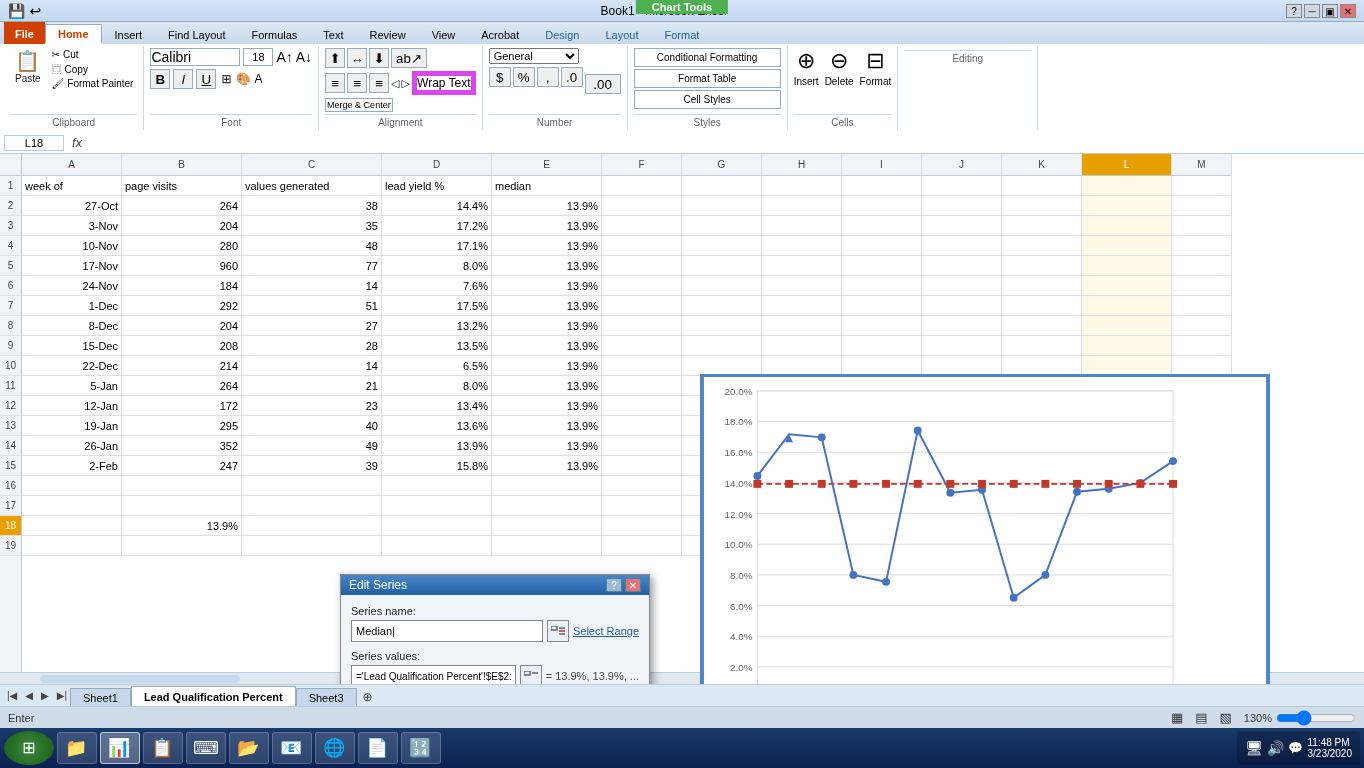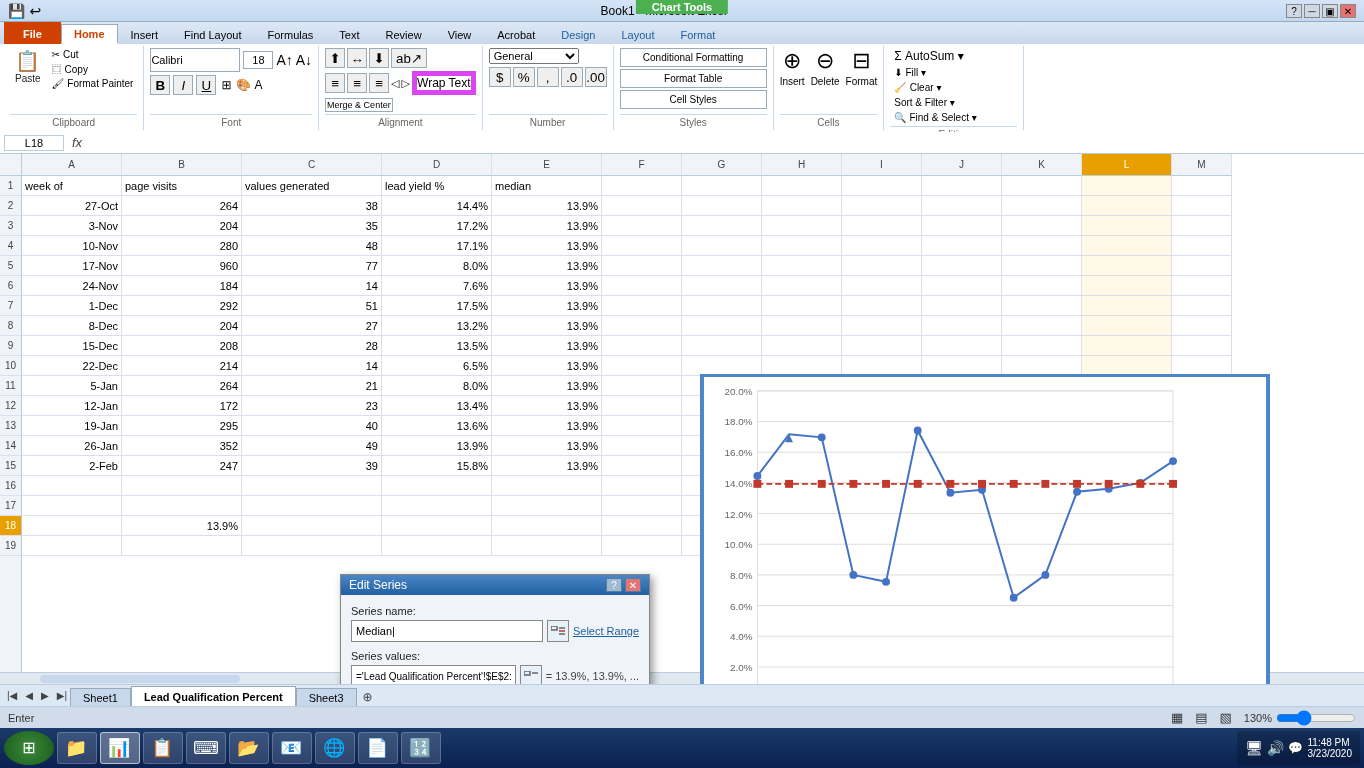--- a/index.html
+++ b/index.html
@@ -43,21 +43,21 @@
       border-bottom: 2px solid #fff;
       font-weight: bold;
       color: #d04000;
       z-index: 2;
       position: relative;
     }
     .ribbon-tab.file {
       background: #d04000;
       color: #fff;
       font-weight: bold;
-      padding: 2px 18px;
+      padding: 2px 10px;
       height: 22px;
     }
     .ribbon-tab.colored { color: #2060a0; }
     #ribbon-content {
       display: flex;
       padding: 2px 4px;
       height: 88px;
       align-items: stretch;
     }
     .ribbon-group {
@@ -347,21 +347,21 @@
           <div class="ribbon-small-btn">⿴ <span>Copy</span></div>
           <div class="ribbon-small-btn">🖌 <span>Format Painter</span></div>
         </div>
       </div>
       <div class="ribbon-group-label">Clipboard</div>
     </div>
 
     <div class="ribbon-group" style="min-width:160px;">
       <div class="ribbon-group-content" style="flex-direction:column; gap:3px; width:100%;">
         <div style="display:flex; gap:3px; align-items:center;">
-          <input style="width: 90px; height: 24px; font-size: 11px; border: 1px solid rgb(153, 170, 187);" value="Calibri">
+          <input style="width: 90px; height: 18px; font-size: 14px; border: 1px solid rgb(153, 170, 187);" value="Calibri">
           <input style="width: 30px; height: 18px; font-size: 11px; border: 1px solid rgb(153, 170, 187); text-align: center;" value="18">
           <span style="cursor:pointer; font-size:14px;">A↑</span>
           <span style="cursor:pointer; font-size:14px;">A↓</span>
         </div>
         <div style="display:flex; gap:3px; align-items:center;">
           <button style="font-weight:bold; width:20px; height:20px; cursor:pointer; border:1px solid #9ab;">B</button>
           <button style="font-style:italic; width:20px; height:20px; cursor:pointer; border:1px solid #9ab;">I</button>
           <button style="text-decoration:underline; width:20px; height:20px; cursor:pointer; border:1px solid #9ab;">U</button>
           <span style="cursor:pointer; font-size:12px; margin:0 2px;">⊞</span>
           <span style="cursor:pointer; font-size:12px;">🎨</span>
@@ -400,21 +400,21 @@
           <option>General</option>
           <option>Number</option>
           <option>Percentage</option>
           <option>Currency</option>
         </select>
         <div style="display:flex; gap:2px;">
           <button style="width:22px;height:20px;cursor:pointer;border:1px solid #9ab;">$</button>
           <button style="width:22px;height:20px;cursor:pointer;border:1px solid #9ab;">%</button>
           <button style="width:22px;height:20px;cursor:pointer;border:1px solid #9ab;">,</button>
           <button style="width:22px;height:20px;cursor:pointer;border:1px solid #9ab;">.0</button>
-          <button style="width:22px;height:20px;cursor:pointer;border:1px solid #9ab;">.00</button>
+          <button style="width:36px;height:20px;cursor:pointer;border:1px solid #9ab;margin-top:7px;">.00</button>
         </div>
       </div>
       <div class="ribbon-group-label">Number</div>
     </div>
 
     <div class="ribbon-group" style="min-width:160px;">
       <div class="ribbon-group-content" style="flex-direction:column; width:100%; gap:2px;">
         <div class="ribbon-small-btn" style="border:1px solid #9ab; padding:3px; width:100%; justify-content:center; font-size:10px;">Conditional Formatting</div>
         <div class="ribbon-small-btn" style="border:1px solid #9ab; padding:3px; width:100%; justify-content:center; font-size:10px;">Format Table</div>
         <div class="ribbon-small-btn" style="border:1px solid #9ab; padding:3px; width:100%; justify-content:center; font-size:10px;">Cell Styles</div>
@@ -434,27 +434,20 @@
         </div>
         <div style="display:flex; flex-direction:column; align-items:center; gap:2px;">
           <div style="font-size:22px; cursor:pointer;">⊟</div>
           <div style="font-size:10px;">Format</div>
         </div>
       </div>
       <div class="ribbon-group-label">Cells</div>
     </div>
 
     <div class="ribbon-group" style="min-width:140px;">
-      <div class="ribbon-group-content" style="flex-direction:column; width:100%; gap:2px;">
-        <div class="ribbon-small-btn" style="font-size:12px;">Σ AutoSum ▾</div>
-        <div class="ribbon-small-btn">⬇ Fill ▾</div>
-        <div class="ribbon-small-btn">🧹 <span>Clear</span> ▾</div>
-        <div class="ribbon-small-btn">Sort &amp; Filter ▾</div>
-        <div class="ribbon-small-btn">🔍 Find &amp; Select ▾</div>
-      </div>
       <div class="ribbon-group-label">Editing</div>
     </div>
   </div>
 
   <div id="formula-bar">
     <input id="cell-ref" value="L18" style="">
     <span id="formula-fx">fx</span>
     <input id="formula-input" style="flex: 1 1 0%; border: none; font-size: 11px; outline: none;" value="">
   </div>
 

